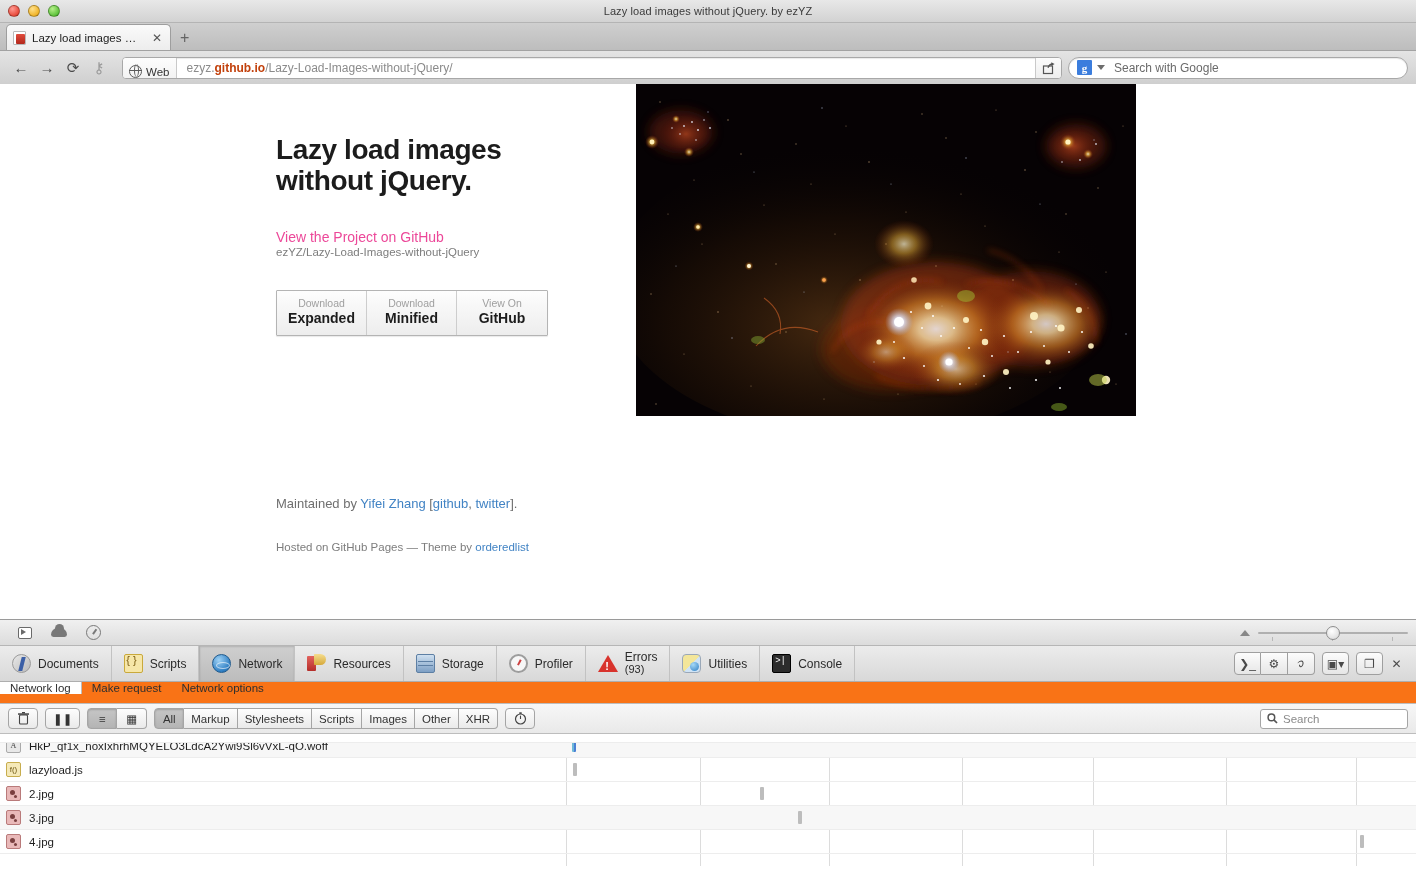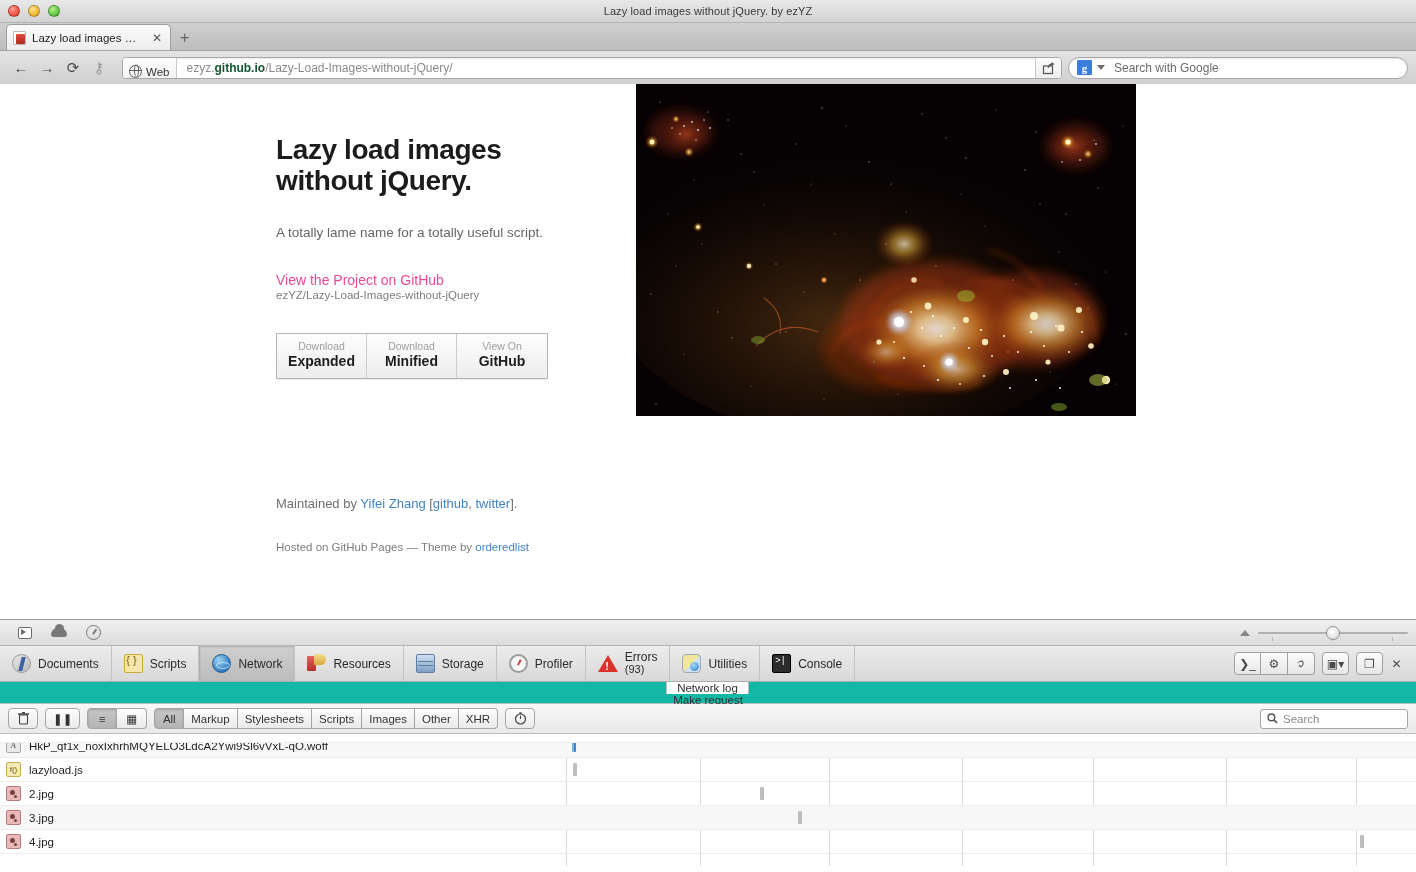--- a/index.html
+++ b/index.html
@@ -93,21 +93,21 @@
   .globe::before {
     content:""; position:absolute; left: 4.3px; top: -1.3px;
     width: 3px; height: 13px; border-radius: 50%; border: 1.2px solid #5a5a5a;
     border-top: none; border-bottom: none;
   }
   .globe::after {
     content:""; position:absolute; left: -1.3px; top: 4.3px;
     width: 13px; height: 0; border-top: 1.2px solid #5a5a5a;
   }
   #urltext { flex: 1; padding-left: 9px; font-size: 12px; color: #8b8b8b; white-space: nowrap; }
-  #urltext b { color: #14532d; font-weight: 700; }
+  #urltext b { color: #c2410c; font-weight: 700; }
   .share-btn {
     width: 26px; height: 22px; display: flex; align-items: center;
     justify-content: center; border-left: 1px solid #c9c9c9;
     background: linear-gradient(to bottom,#fcfcfc,#eeeeee);
   }
   #searchwrap {
     width: 340px; height: 22px; background: #fff;
     border: 1px solid #a8a8a8; border-radius: 11px;
     display: flex; align-items: center; padding: 0 8px; gap: 5px;
     box-shadow: inset 0 1px 1px rgba(0,0,0,.09);
@@ -265,22 +265,22 @@
     font-size: 12px; color: #4a4a4a;
   }
   .grp { display: flex; margin-left: 7px; }
   .grp .dt-btn { border-radius: 0; border-left: none; }
   .grp .dt-btn:first-child { border-left: 1px solid #9f9f9f; border-radius: 4px 0 0 4px; }
   .grp .dt-btn:last-child { border-radius: 0 4px 4px 0; }
   .grp .dt-btn.solo { border-left: 1px solid #9f9f9f; border-radius: 4px; }
   .dt-btn.flat { border: none; background: none; }
 
   #dt-subtabs {
-    height: 22px; background: #14b8a6; border-bottom: 1px solid #bdbdbd;
-    display: flex; align-items: center; font-size: 11.5px; flex-direction: column;
+    height: 22px; background: #f97316; border-bottom: 1px solid #bdbdbd;
+    display: flex; align-items: flex-start; font-size: 11.5px;
   }
   .subtab { padding: 0 10px; display: flex; align-items: center; color: #2f2f2f; }
   .subtab.active { background: #fff; border-right: 1px solid #bdbdbd; border-left: 1px solid #bdbdbd; margin-left: -1px; }
 
   #dt-filterbar {
     height: 30px; background: linear-gradient(to bottom,#f7f7f7,#e9e9e9);
     border-bottom: 1px solid #bdbdbd;
     display: flex; align-items: center; padding: 0 8px; gap: 0;
   }
   .fbtn {
@@ -604,21 +604,20 @@
         <ellipse cx="423" cy="323" rx="8" ry="4" fill="#86ad2a"></ellipse>
         <ellipse cx="122" cy="256" rx="7" ry="4" fill="#7f9f30"></ellipse>
         <ellipse cx="462" cy="296" rx="9" ry="6" fill="#c0cf4a"></ellipse>
       </g>
     </svg>
   </div>
 
   <div id="content">
     <h1 id="headline">Lazy load images
 without jQuery.</h1>
-    <p id="tagline">A totally lame name for a totally useful script.</p>
     <a href="#" id="project-link">View the Project on GitHub</a>
     <div id="repo-path">ezYZ/Lazy-Load-Images-without-jQuery</div>
 
     <div id="btn-group">
       <a href="#" class="dlbtn">
         <span class="dl-small">Download</span>
         <span class="dl-big">Expanded</span>
       </a>
       <a href="#" class="dlbtn">
         <span class="dl-small">Download</span>

